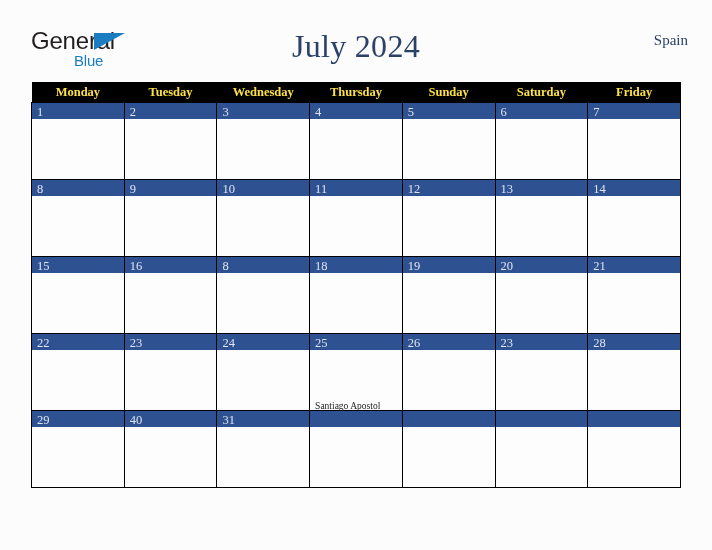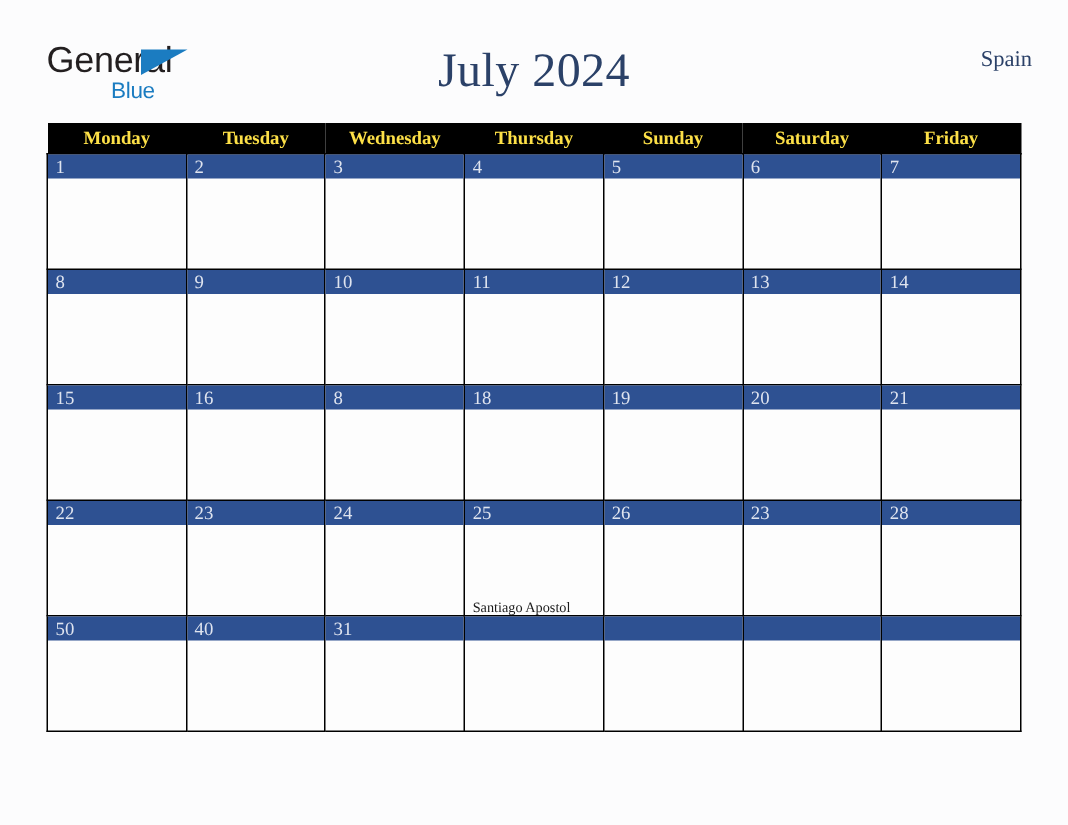--- a/index.html
+++ b/index.html
@@ -350,21 +350,21 @@
           <td>
             <div class="daycell">
               <div class="daybar"><span class="daynum">28</span></div>
               <div class="events"></div>
             </div>
           </td>
         </tr>
         <tr>
           <td>
             <div class="daycell">
-              <div class="daybar"><span class="daynum">50</span></div>
+              <div class="daybar"><span class="daynum">29</span></div>
               <div class="events"></div>
             </div>
           </td>
           <td>
             <div class="daycell">
               <div class="daybar"><span class="daynum">40</span></div>
               <div class="events"></div>
             </div>
           </td>
           <td>

